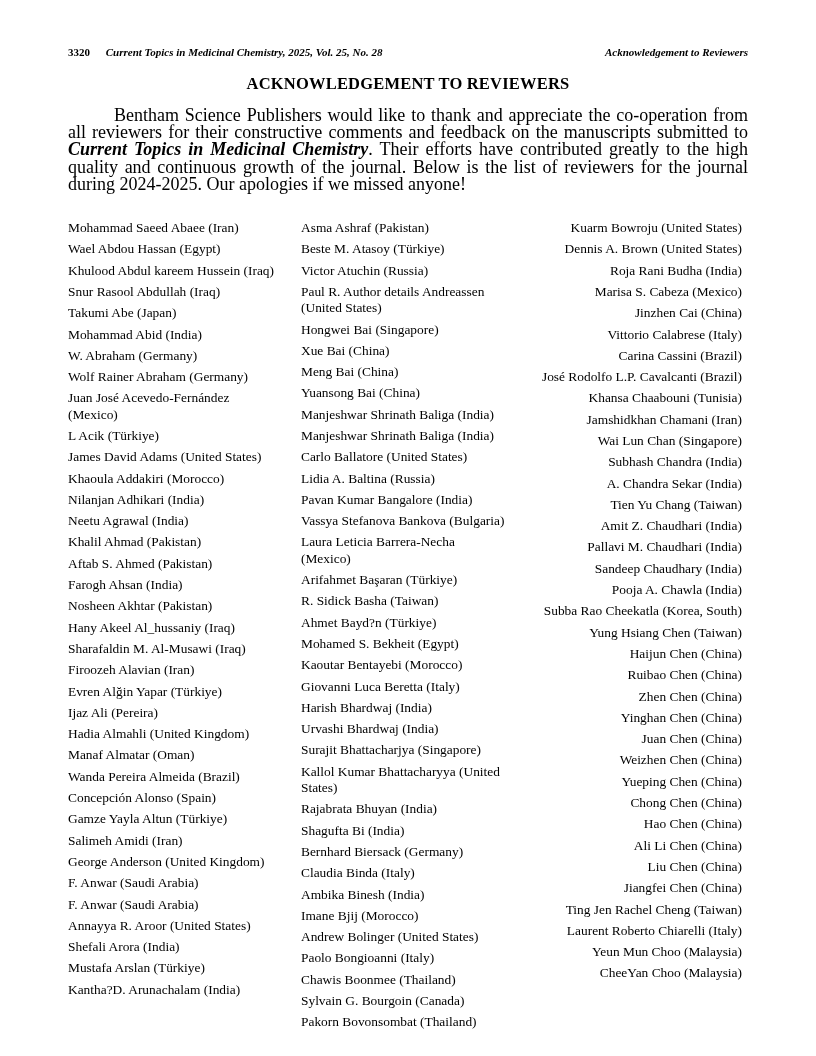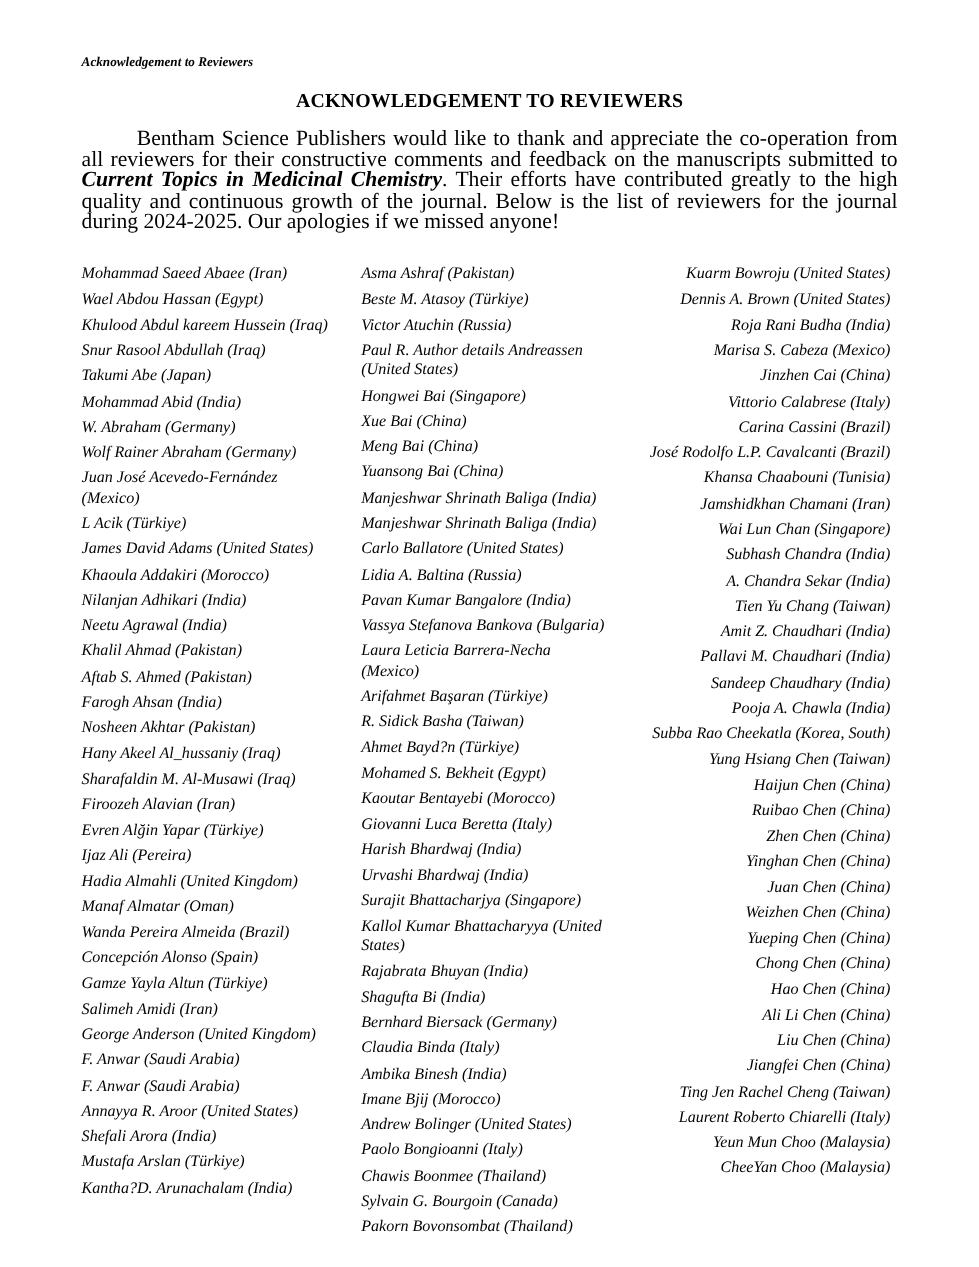--- a/index.html
+++ b/index.html
@@ -31,33 +31,37 @@
     text-align:justify;
     margin:13px 0 0 0;
     text-indent:46px;
   }
   .intro .journal-name{font-weight:bold;font-style:italic;}
   .columns{
     display:grid;
     grid-template-columns:233px 232px 215px;
     margin-top:27px;
   }
-  .col{box-sizing:border-box;padding-right:26px;font-style:italic;}
+  .col{box-sizing:border-box;padding-right:26px;}
   .col:last-child{padding-right:6px;text-align:right;}
   .reviewer-entry{
     font-size:13.4px;line-height:16.3px;
     margin-bottom:5px;
   }
 </style>
 </head>
 <body>
 
 <div class="page">
 
   <div class="header">
+    <div class="header-left">
+      <span class="pgnum">3320</span>
+      <span class="jref">Current Topics in Medicinal Chemistry, 2025, Vol. 25, No. 28</span>
+    </div>
     <div class="header-right">Acknowledgement to Reviewers</div>
   </div>
 
   <h1 class="title">ACKNOWLEDGEMENT TO REVIEWERS</h1>
 
   <p class="intro"><span>Bentham Science Publishers would like to thank and appreciate the co-operation from all reviewers for their constructive comments and feedback on the manuscripts submitted to </span><span class="journal-name">Current Topics in Medicinal Chemistry</span><span>. Their efforts have contributed greatly to the high quality and continuous growth of the journal. Below is the list of reviewers for the journal during 2024-2025. Our apologies if we missed anyone!</span></p>
 
   <div class="columns">
     <div class="col">
         <div class="reviewer-entry">Mohammad Saeed Abaee (Iran)</div>

